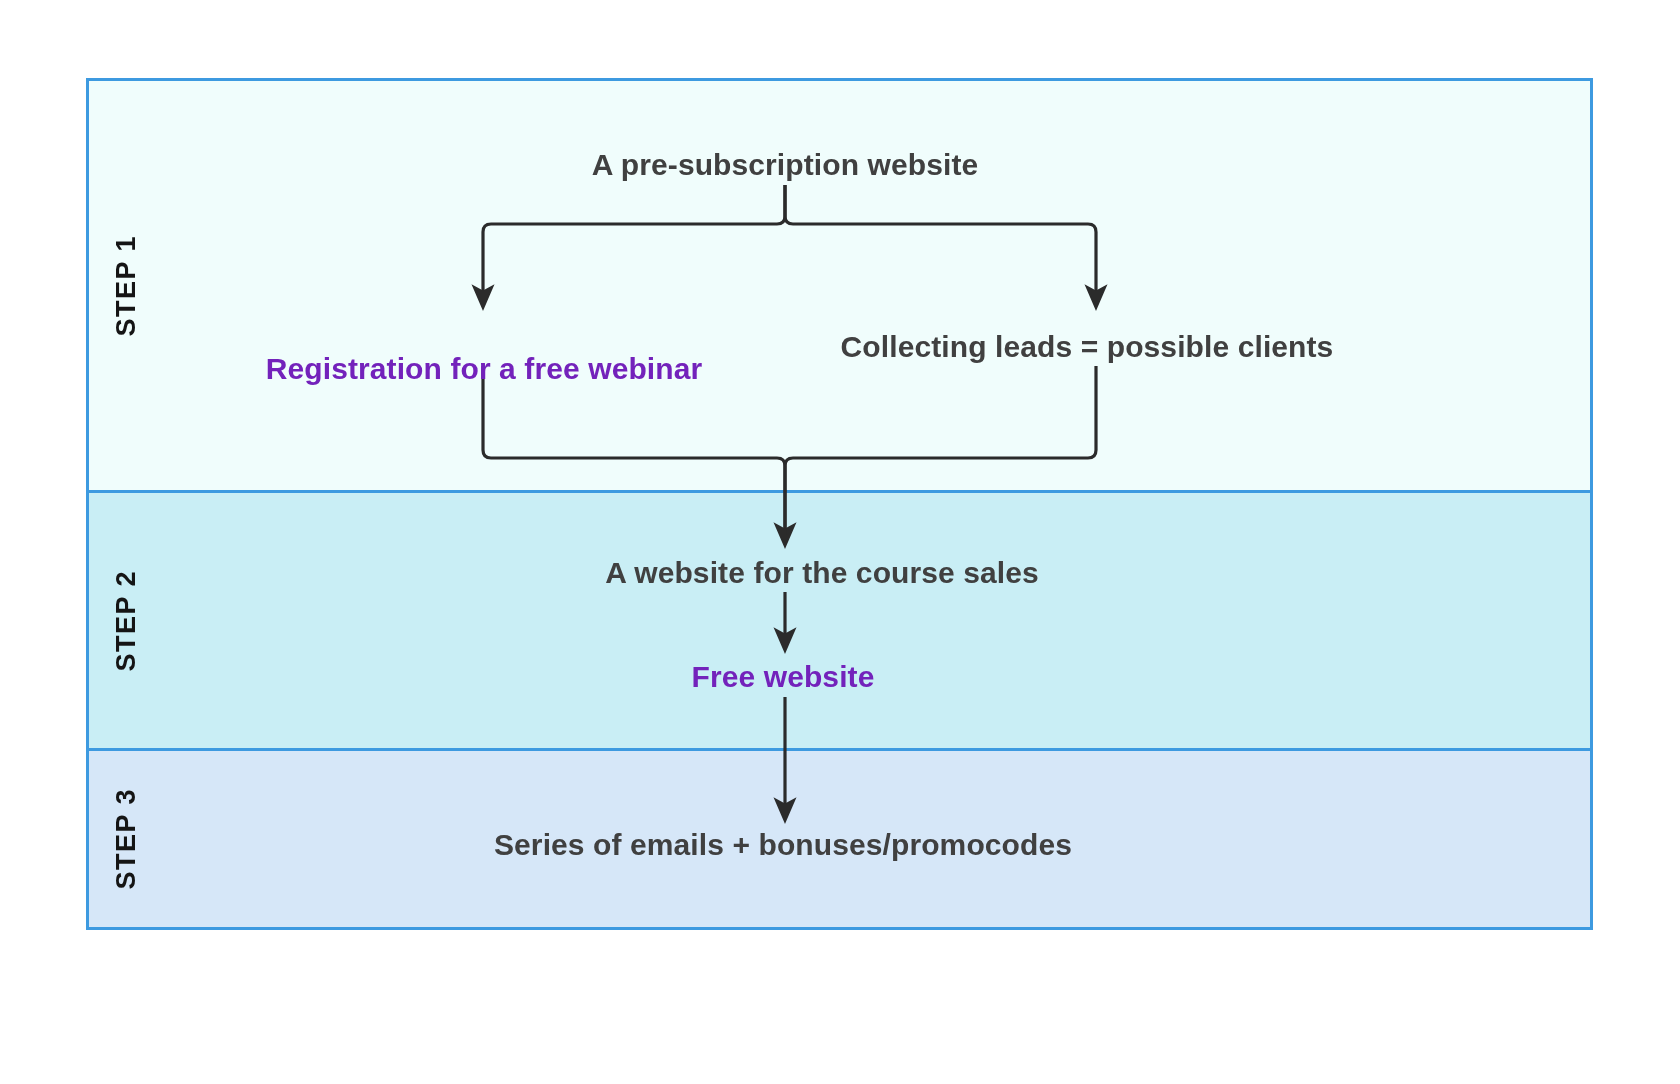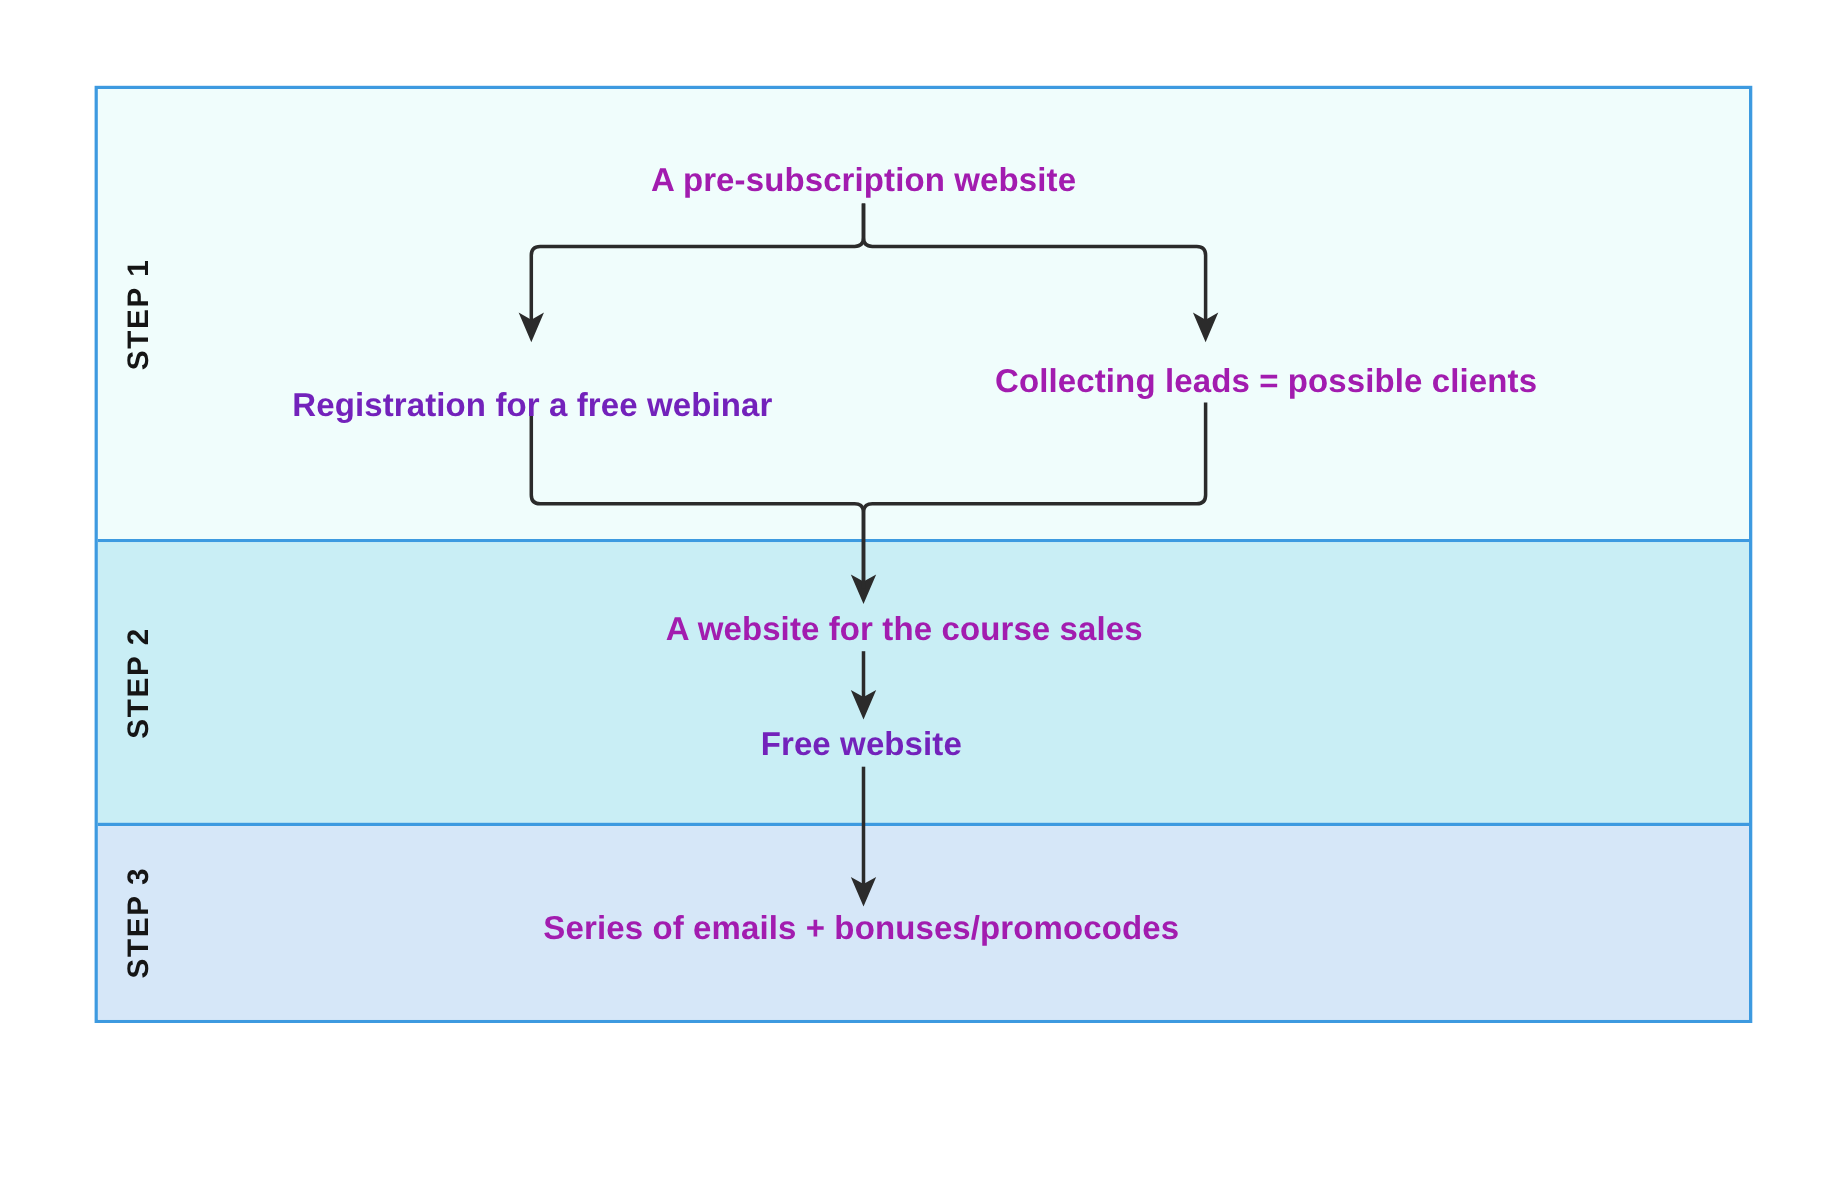--- a/index.html
+++ b/index.html
@@ -82,21 +82,21 @@
   }
 
   
   .node {
     position: absolute;
     white-space: nowrap;
     font-size: 30px;
     font-weight: bold;
     letter-spacing: 0.1px;
   }
-  .node.blue   { color: #a21caf; }
+  .node.blue   { color: #404040; }
   .node.purple { color: #7322bb; }
   .node.center { transform: translateX(-50%); }
 
   
   #connectors {
     position: absolute;
     left: 0; top: 0;
     width: 1680px;
     height: 1084px;
     pointer-events: none;
@@ -147,21 +147,21 @@
       <path d="M 785,592 L 785,640" marker-end="url(#arrowhead)"></path>
 
       <path d="M 785,697 L 785,810" marker-end="url(#arrowhead)"></path>
     </g>
   </svg>
 
   <div class="node blue center" style="left:785px; top:148px;">A pre-subscription website</div>
 
   <div class="node purple center" style="left:484px; top:330px;margin-top:22px;">Registration for a free webinar</div>
 
-  <div class="node blue center" style="left:1151px; top:330px;">Collecting leads = possible clients</div>
+  <div class="node blue center" style="left:1087px; top:330px;">Collecting leads = possible clients</div>
 
   <div class="node blue center" style="left:822px; top:556px;">A website for the course sales</div>
 
   <div class="node purple center" style="left:783px; top:660px;">Free website</div>
 
   <div class="node blue center" style="left:783px; top:828px;">Series of emails + bonuses/promocodes</div>
 
 </div>
 
 </body></html>

